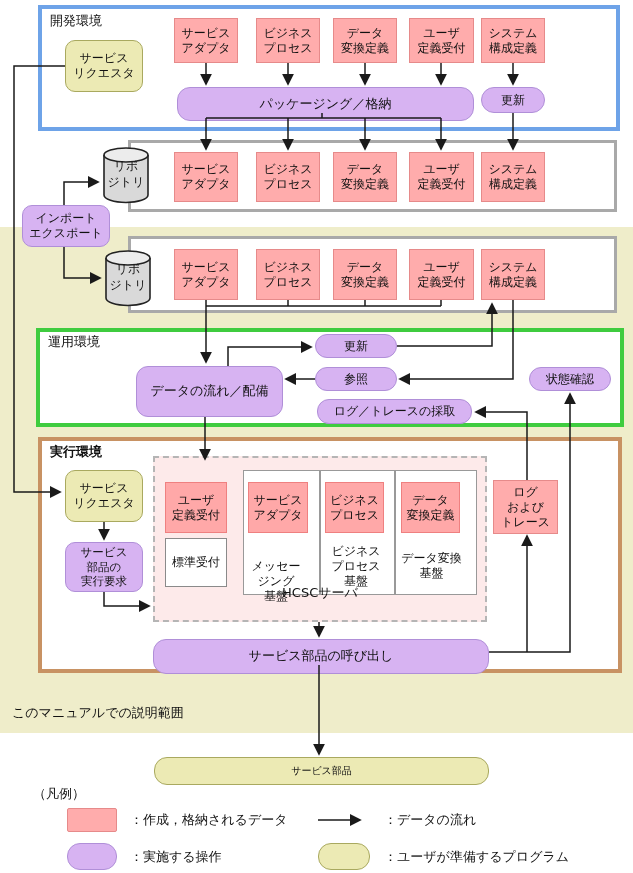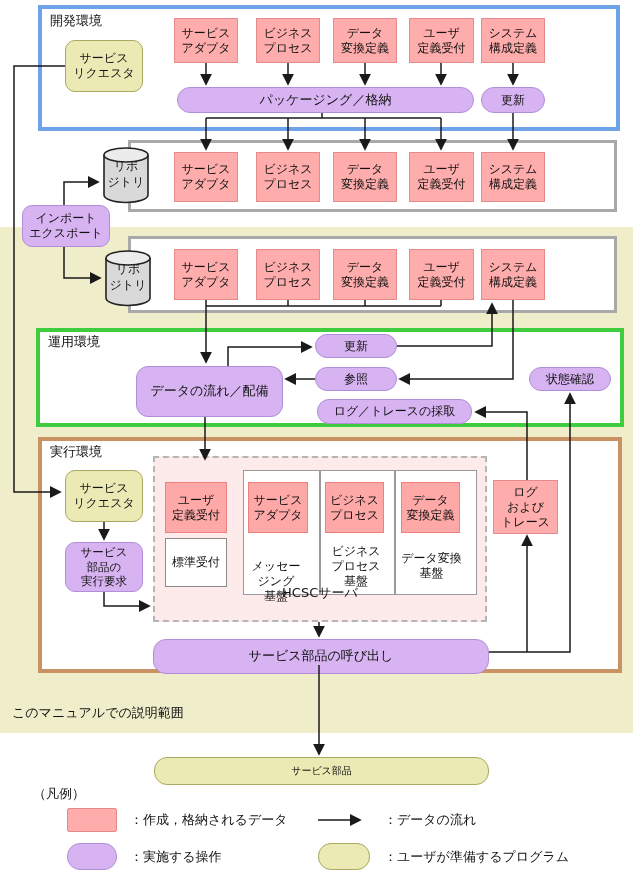--- a/index.html
+++ b/index.html
@@ -40,35 +40,35 @@
   <div id="beige"></div>
 
   <div class="frame" id="blue-frame"></div>
   <div class="frame" id="gray-frame-1"></div>
   <div class="frame" id="gray-frame-2"></div>
   <div class="frame" id="green-frame"></div>
   <div class="frame" id="brown-frame"></div>
 
   <div class="lbl" style="left:50px;top:13px;">開発環境</div>
   <div class="lbl" style="left:48px;top:334px;">運用環境</div>
-  <div class="lbl" style="left:50px;top:444px;">実行環境</div>
+  <div class="lbl" style="left:50px;top:444px;font-weight:bold;">実行環境</div>
 
   <div class="box yellow r10" style="left:65px;top:40px;width:78px;height:52px;">サービス
 リクエスタ</div>
   <div class="box pink" style="left:174px;top:18px;width:64px;height:45px;">サービス
 アダプタ</div>
   <div class="box pink" style="left:256px;top:18px;width:64px;height:45px;">ビジネス
 プロセス</div>
   <div class="box pink" style="left:333px;top:18px;width:64px;height:45px;">データ
 変換定義</div>
   <div class="box pink" style="left:409px;top:18px;width:65px;height:45px;">ユーザ
 定義受付</div>
   <div class="box pink" style="left:481px;top:18px;width:64px;height:45px;">システム
 構成定義</div>
-  <div class="box purple r13" style="left:177px;top:87px;width:297px;height:26px;font-size:13px;">パッケージング／格納</div>
+  <div class="box purple r13" style="left:177px;top:87px;width:297px;height:34px;font-size:13px;">パッケージング／格納</div>
   <div class="box purple r13" style="left:481px;top:87px;width:64px;height:26px;">更新</div>
 
   <div class="box pink" style="left:174px;top:152px;width:64px;height:50px;">サービス
 アダプタ</div>
   <div class="box pink" style="left:256px;top:152px;width:64px;height:50px;">ビジネス
 プロセス</div>
   <div class="box pink" style="left:333px;top:152px;width:64px;height:50px;">データ
 変換定義</div>
   <div class="box pink" style="left:409px;top:152px;width:65px;height:50px;">ユーザ
 定義受付</div>

